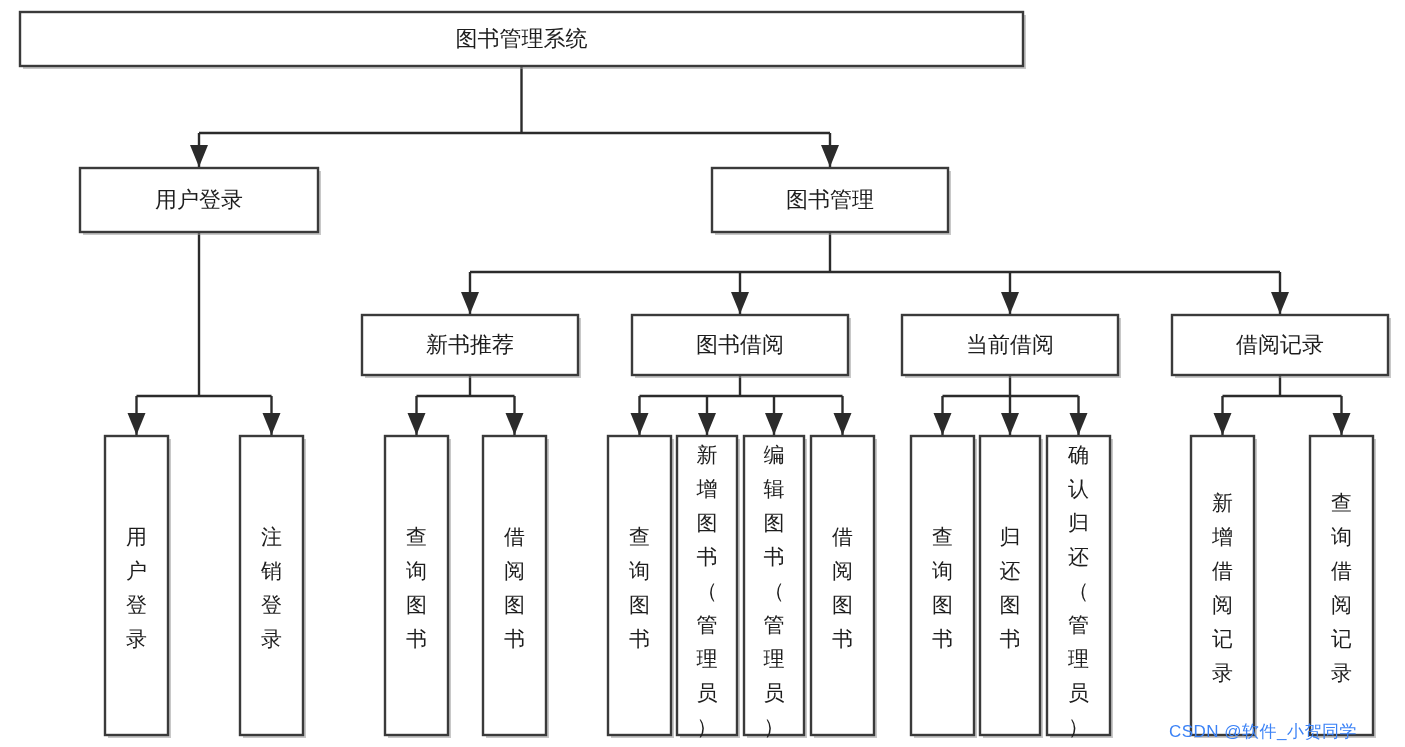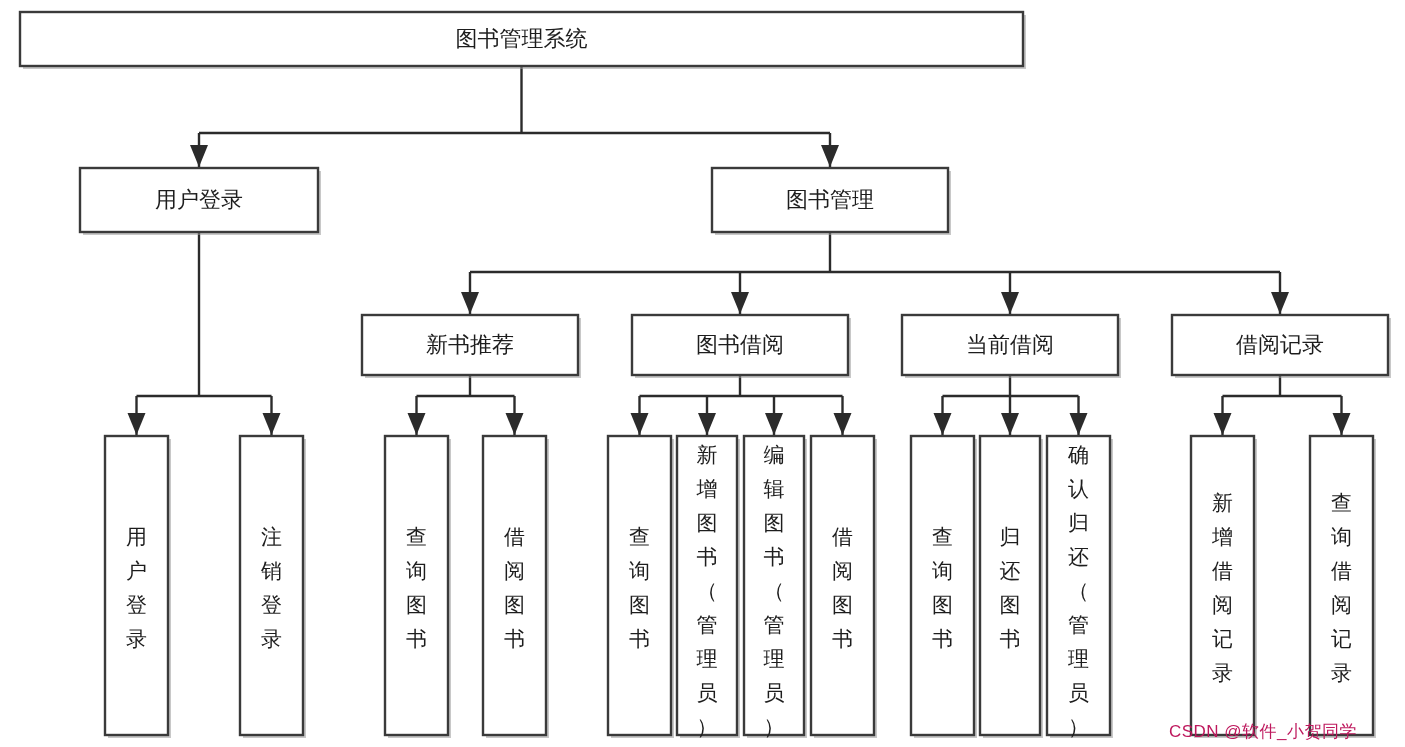--- a/index.html
+++ b/index.html
@@ -60,21 +60,21 @@
     font-size: 21px;
     fill: #1d1d1d;
     text-anchor: middle;
   }
   .watermark-text {
     position: absolute;
     right: 8px;
     bottom: 4px;
     font-family: "Liberation Sans", "DejaVu Sans", sans-serif;
     font-size: 17px;
-    color: #be185d;
+    color: #3b82f6;
     white-space: nowrap;
     letter-spacing: 0.5px;
     user-select: none;
   }
 </style>
 </head>
 <body>
 
 <div id="diagram-root">
   <svg class="diagram-svg" id="diagram-svg" viewBox="0 0 1405 747" xmlns="http://www.w3.org/2000/svg">

